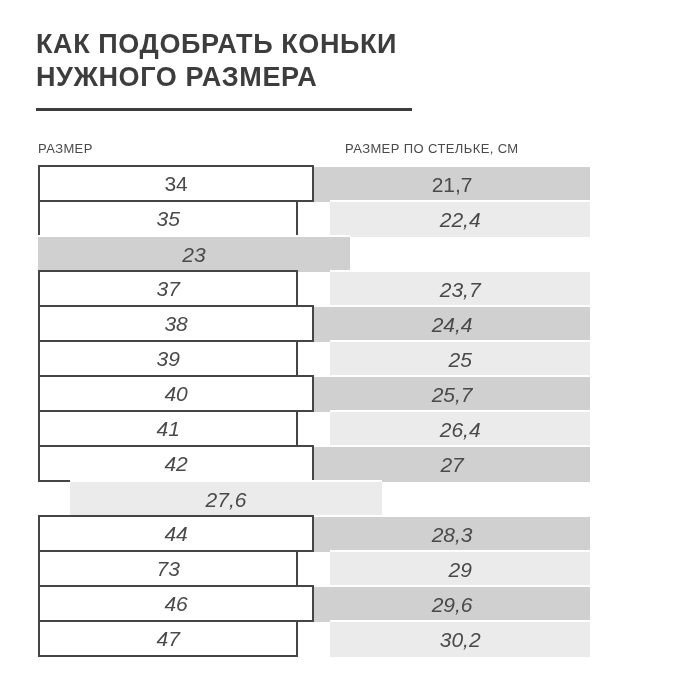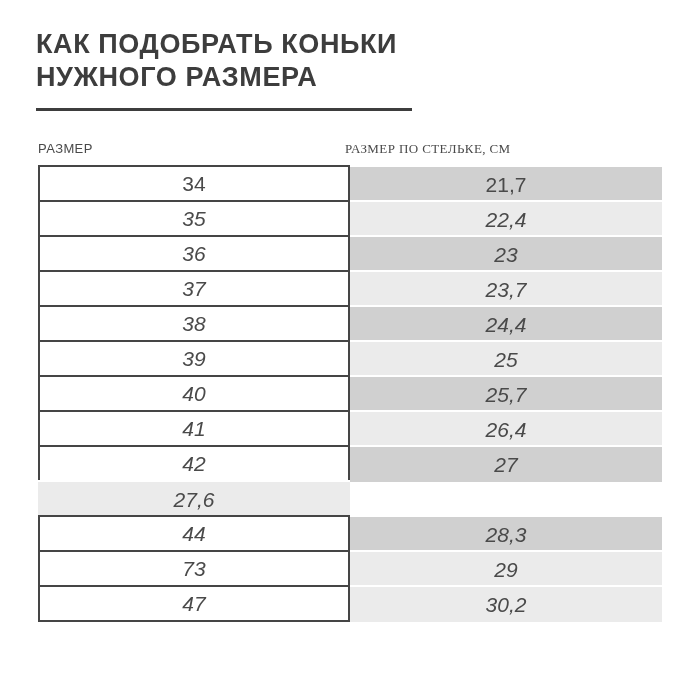--- a/index.html
+++ b/index.html
@@ -25,39 +25,39 @@
   }
   .title-rule{
     position:absolute;left:36px;top:108px;width:376px;height:3px;
     background:var(--title-text);
   }
   .col-header{
     position:absolute;top:141px;
     font-size:13px;letter-spacing:0.4px;color:var(--cell-text);
   }
   .col-header.first{left:38px;}
-  .col-header.second{left:345px;font-family:Liberation Serif, serif;}
+  .col-header.second{left:345px;}
   .size-table{
-    position:absolute;left:38px;top:165px;width:624px;
+    position:absolute;left:38px;top:165px;width:552px;
   }
   .row{display:flex;height:37px;}
   .row + .row{margin-top:-2px;font-style:italic;}
   .cell{
     display:flex;align-items:center;justify-content:center;
     font-size:21px;color:var(--cell-text);
   }
   .cell.left{
     width:312px;background:#fff;
     border:2px solid var(--table-border);
   }
   .cell.right{
     width:312px;border-top:2px solid var(--bg);
   }
   .cell.right.shade-dark{background:var(--shade-dark);}
-  .cell.right.shade-light{background:var(--shade-light);}
+  .cell.right.shade-light{background:var(--shade-light);margin-left:32px;}
 </style>
 </head>
 <body>
 
 <div class="page">
 
   <div class="title">
     <span>КАК ПОДОБРАТЬ КОНЬКИ</span><br>
     <span>НУЖНОГО РАЗМЕРА</span>
   </div>
@@ -70,21 +70,20 @@
   <div class="size-table">
       <div class="row">
       <div class="cell left">34</div>
       <div class="cell right shade-dark">21,7</div>
     </div>
       <div class="row">
       <div class="cell left">35</div>
       <div class="cell right shade-light">22,4</div>
     </div>
       <div class="row">
-      <div class="cell left">36</div>
       <div class="cell right shade-dark">23</div>
     </div>
       <div class="row">
       <div class="cell left">37</div>
       <div class="cell right shade-light">23,7</div>
     </div>
       <div class="row">
       <div class="cell left">38</div>
       <div class="cell right shade-dark">24,4</div>
     </div>
@@ -109,18 +108,22 @@
     </div>
       <div class="row">
       <div class="cell left">44</div>
       <div class="cell right shade-dark">28,3</div>
     </div>
       <div class="row">
       <div class="cell left">73</div>
       <div class="cell right shade-light">29</div>
     </div>
       <div class="row">
+      <div class="cell left">46</div>
+      <div class="cell right shade-dark">29,6</div>
+    </div>
+      <div class="row">
       <div class="cell left">47</div>
       <div class="cell right shade-light">30,2</div>
     </div>
     </div>
 
 </div>
 
 </body></html>

